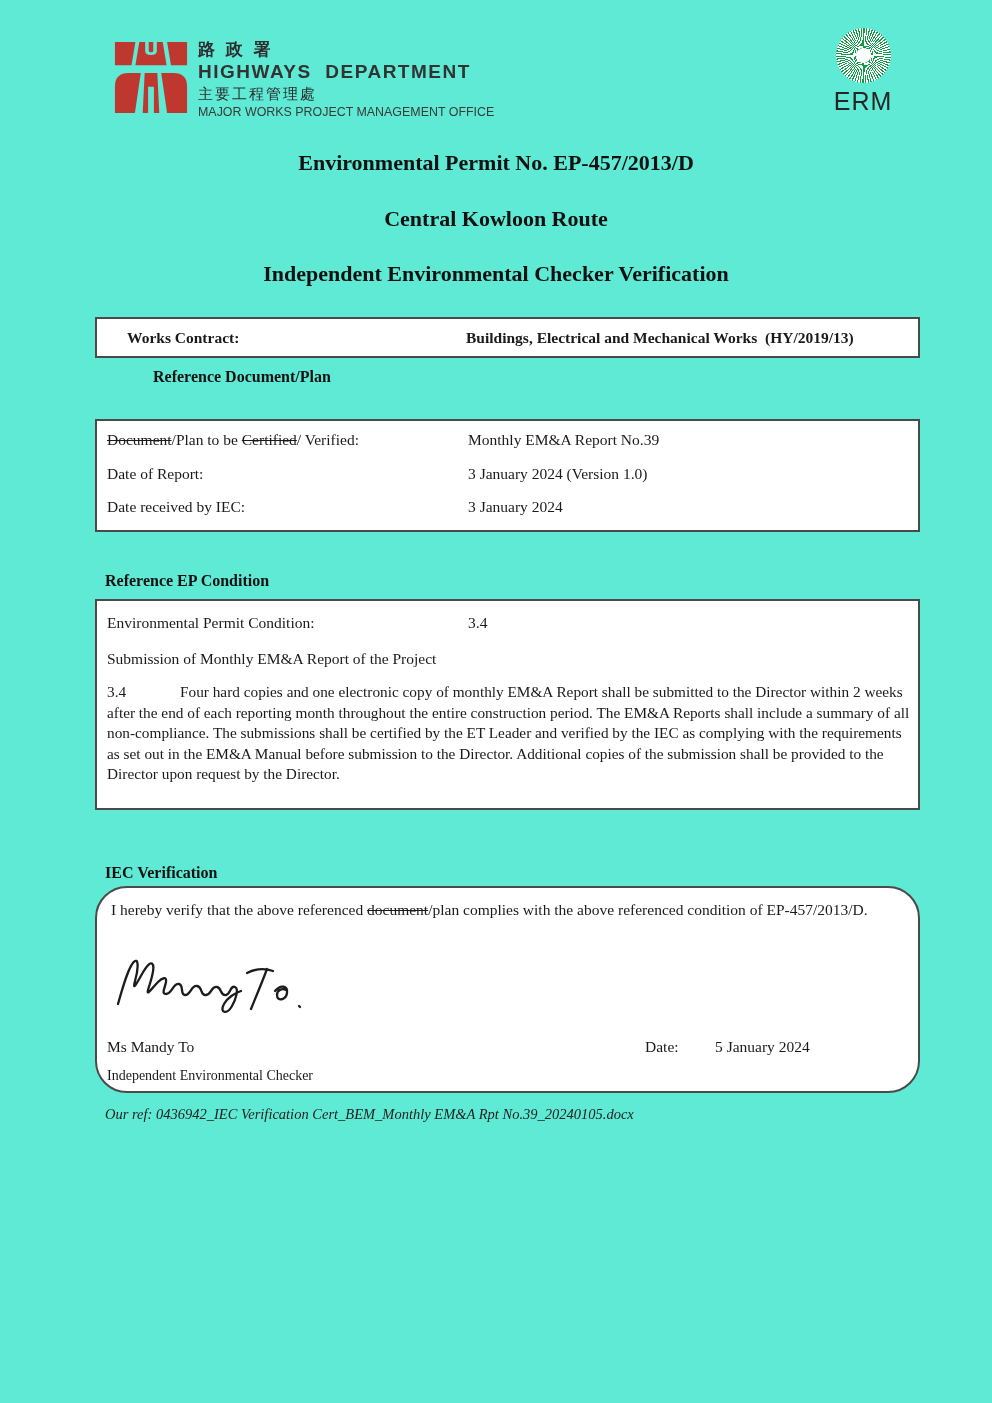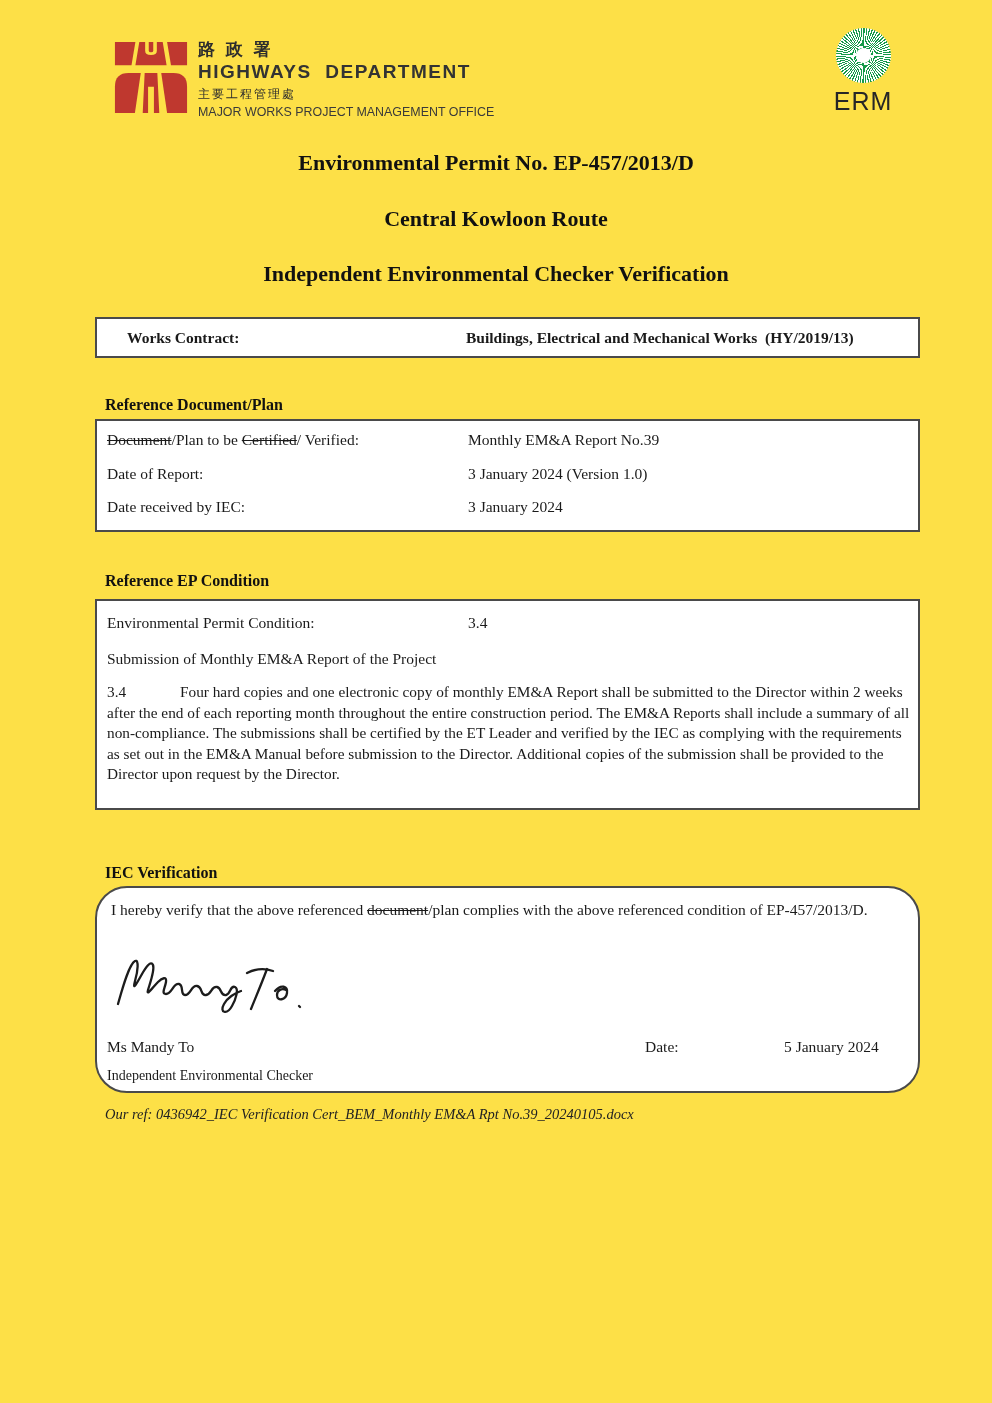--- a/index.html
+++ b/index.html
@@ -1,31 +1,31 @@
 <!DOCTYPE html>
 <html><head>
 <meta charset="utf-8">
 <style>
   * { margin:0; padding:0; box-sizing:border-box; }
   html,body { background:#ffffff; }
   .page {
     position:relative;
     width:992px; height:1403px;
-    background:#fde047;
+    background:#5eead4;
     font-family:"Liberation Serif","DejaVu Serif",serif;
     color:#1a1a1a;
     overflow:hidden;
   }
 
   
   .hyd-logo { position:absolute; left:112px; top:38px; width:78px; height:78px; }
   .hyd-text { position:absolute; left:198px; top:40px; font-family:"Liberation Sans","DejaVu Sans",sans-serif; color:#2d2d2d; }
   .hyd-cn1 { font-size:17px; letter-spacing:3px; font-weight:600; line-height:20px; }
   .hyd-en1 { font-size:19px; font-weight:bold; letter-spacing:1.5px; line-height:23px; white-space:pre; color:#333; }
-  .hyd-cn2 { font-size:12px; letter-spacing:2px; line-height:18px; margin-top:2px; font-weight:500; }
+  .hyd-cn2 { font-size:15px; letter-spacing:2px; line-height:18px; margin-top:2px; font-weight:500; }
   .hyd-en2 { font-size:13.5px; line-height:16px; margin-top:1px; transform:scaleX(0.92); transform-origin:left; white-space:pre; color:#3a3a3a; }
 
   .erm-block { position:absolute; left:834px; top:28px; width:58px; display:flex; flex-direction:column; align-items:center; }
   .erm-burst { width:55px; height:55px; border-radius:50%;
     background:repeating-conic-gradient(#169a49 0deg 2.6deg, #ffffff 2.6deg 5.8deg);
     position:relative; }
   .erm-burst::after { content:""; position:absolute; left:20px; top:20px; width:15px; height:15px; background:#fff; border-radius:50%; }
   .erm-label { margin-top:7px; font-family:"Liberation Sans","DejaVu Sans",sans-serif; font-size:25px; font-weight:500; letter-spacing:1px; color:#262626; line-height:22px; }
 
   
@@ -35,42 +35,42 @@
   .title3 { top:261px; }
 
   
   .box { position:absolute; left:95px; width:825px; border:2px solid #4a4a4a; background:#fff; }
   .sec-heading { position:absolute; left:105px; font-size:16px; font-weight:bold; color:#111; }
 
   .works-box { top:317px; height:41px; display:flex; align-items:center;padding-left:20px; }
   .works-box .lbl { margin-left:10px; font-weight:bold; font-size:15.5px; }
   .works-box .val { position:absolute; left:369px; font-weight:bold; font-size:15.5px; white-space:pre; }
 
-  .refdoc-heading { top:396px; }
+  .refdoc-heading { top:368px;margin-left:48px; }
   .refdoc-box { top:419px; height:113px; padding:9px 10px 13px 10px; display:flex; flex-direction:column; justify-content:space-between; }
   .t-row { display:flex; font-size:15.5px; line-height:20px; }
   .t-row .lbl { width:361px; flex:none; }
   .strike { text-decoration:line-through; }
 
   .ep-heading { top:572px; }
   .ep-box { top:599px; height:211px; padding:12px 3px 0 10px; }
   .ep-row1 { display:flex; font-size:15.5px; line-height:20px; }
   .ep-row1 .lbl { width:361px; flex:none; }
   .ep-subject { margin-top:16px; font-size:15.5px; line-height:20px; }
   .ep-clause { margin-top:13px; font-size:15.3px; line-height:20.6px; text-align:left; }
   .ep-clause .clause-no { display:inline-block; width:73px; }
 
   .iec-heading { top:864px; }
   .iec-box { top:886px; height:207px; padding:11px 12px 0 14px;border-radius:32px; }
   .iec-statement { font-size:15.5px; line-height:22px; max-width:800px; }
   .signature-wrap { position:absolute; left:16px; top:62px; }
   .namedate-row { position:absolute; left:0; top:150px; width:100%; height:22px; font-size:15.5px; }
   .signer-name { position:absolute; left:10px; }
   .date-label { position:absolute; left:548px; }
-  .date-value { position:absolute; left:687px; }
+  .date-value { position:absolute; left:618px; }
   .signer-title { position:absolute; left:10px; top:180px; font-size:14px;text-align:center; }
 
   .our-ref { position:absolute; left:105px; top:1106px; font-style:italic; font-size:14.5px; color:#222; }
 </style>
 </head>
 <body>
 
 <div class="page">
 
   <svg class="hyd-logo" viewBox="0 0 80 80" xmlns="http://www.w3.org/2000/svg" aria-hidden="true">

